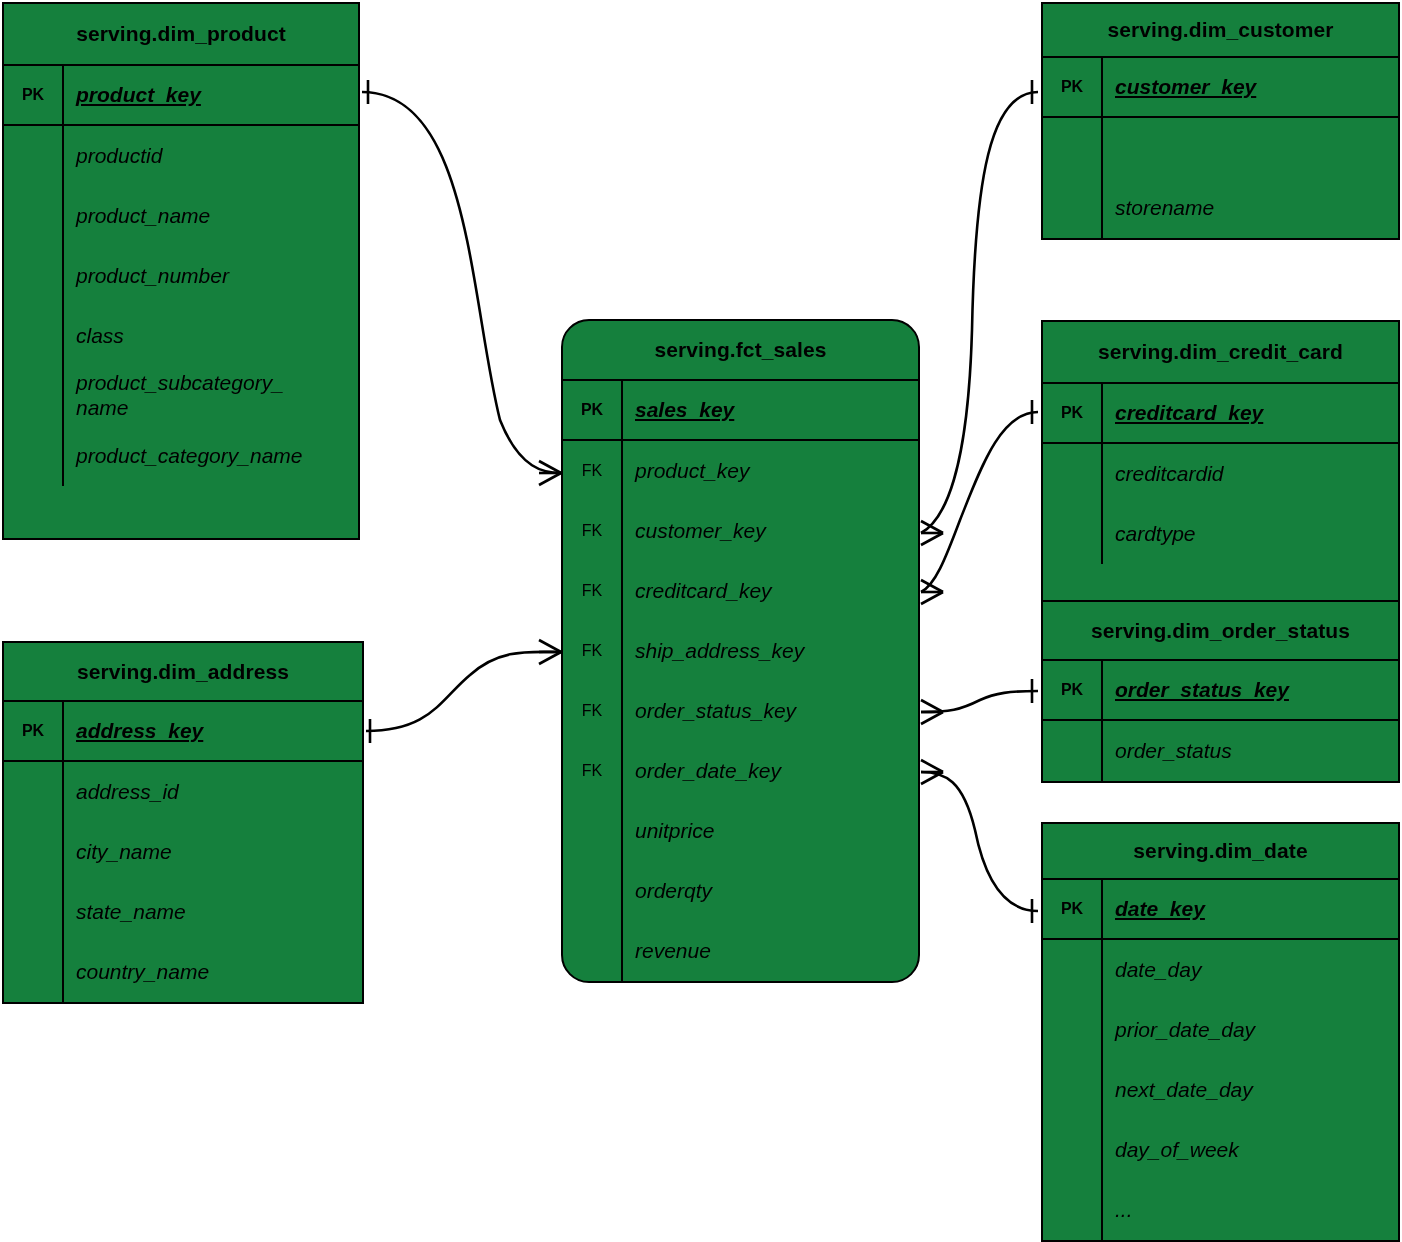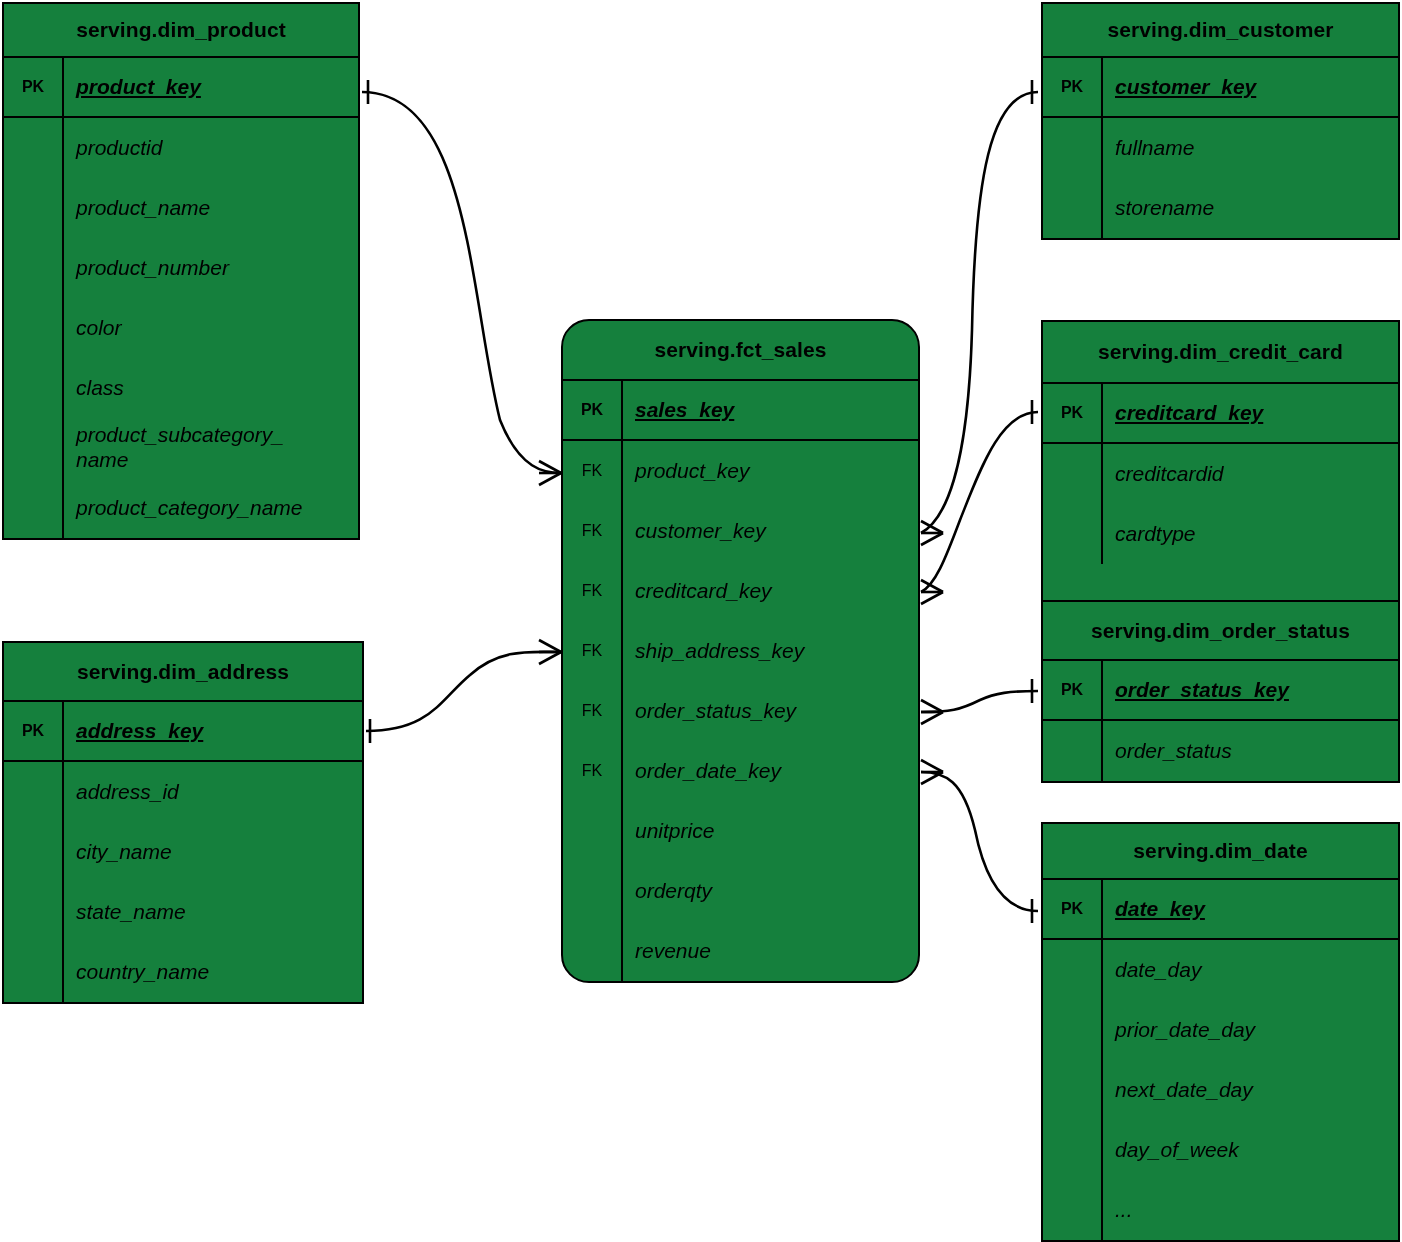--- a/index.html
+++ b/index.html
@@ -196,24 +196,20 @@
         <div class="frow">
           <div class="pad"></div>
           <div class="attr-cell">product_name</div>
         </div>
         <div class="frow">
           <div class="pad"></div>
           <div class="attr-cell">product_number</div>
         </div>
         <div class="frow">
           <div class="pad"></div>
-          <div class="attr-cell">color</div>
-        </div>
-        <div class="frow">
-          <div class="pad"></div>
           <div class="attr-cell">class</div>
         </div>
         <div class="frow">
           <div class="pad"></div>
           <div class="attr-cell wrap">product_subcategory_
 name</div>
         </div>
         <div class="frow">
           <div class="pad"></div>
           <div class="attr-cell">product_category_name</div>
@@ -301,21 +297,20 @@
   <div class="entity" id="ent-customer">
     <div class="ent-title">serving.dim_customer</div>
     <div class="ent-body">
       <div class="row pkrow">
         <div class="key-cell bold">PK</div>
         <div class="attr-cell pk">customer_key</div>
       </div>
       <div class="fields">
         <div class="frow">
           <div class="pad"></div>
-          <div class="attr-cell">fullname</div>
         </div>
         <div class="frow">
           <div class="pad"></div>
           <div class="attr-cell">storename</div>
         </div>
       </div>
     </div>
   </div>
 
   <div class="entity" id="ent-creditcard">

